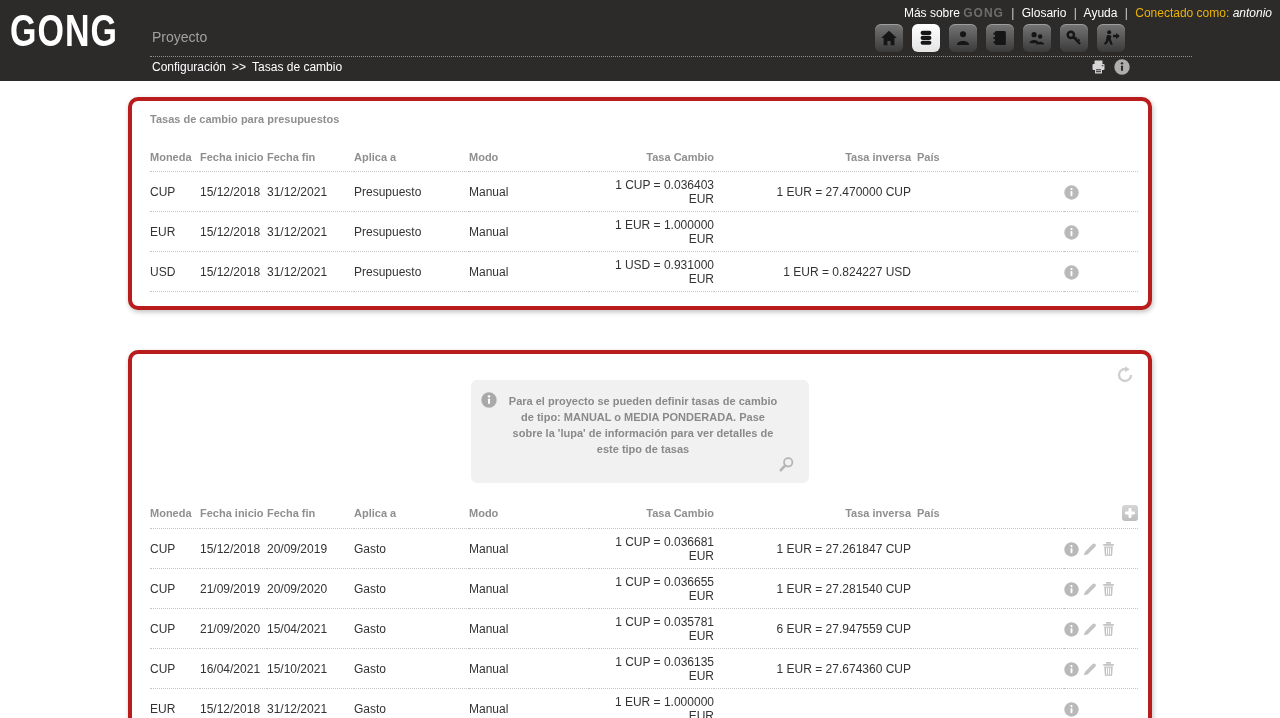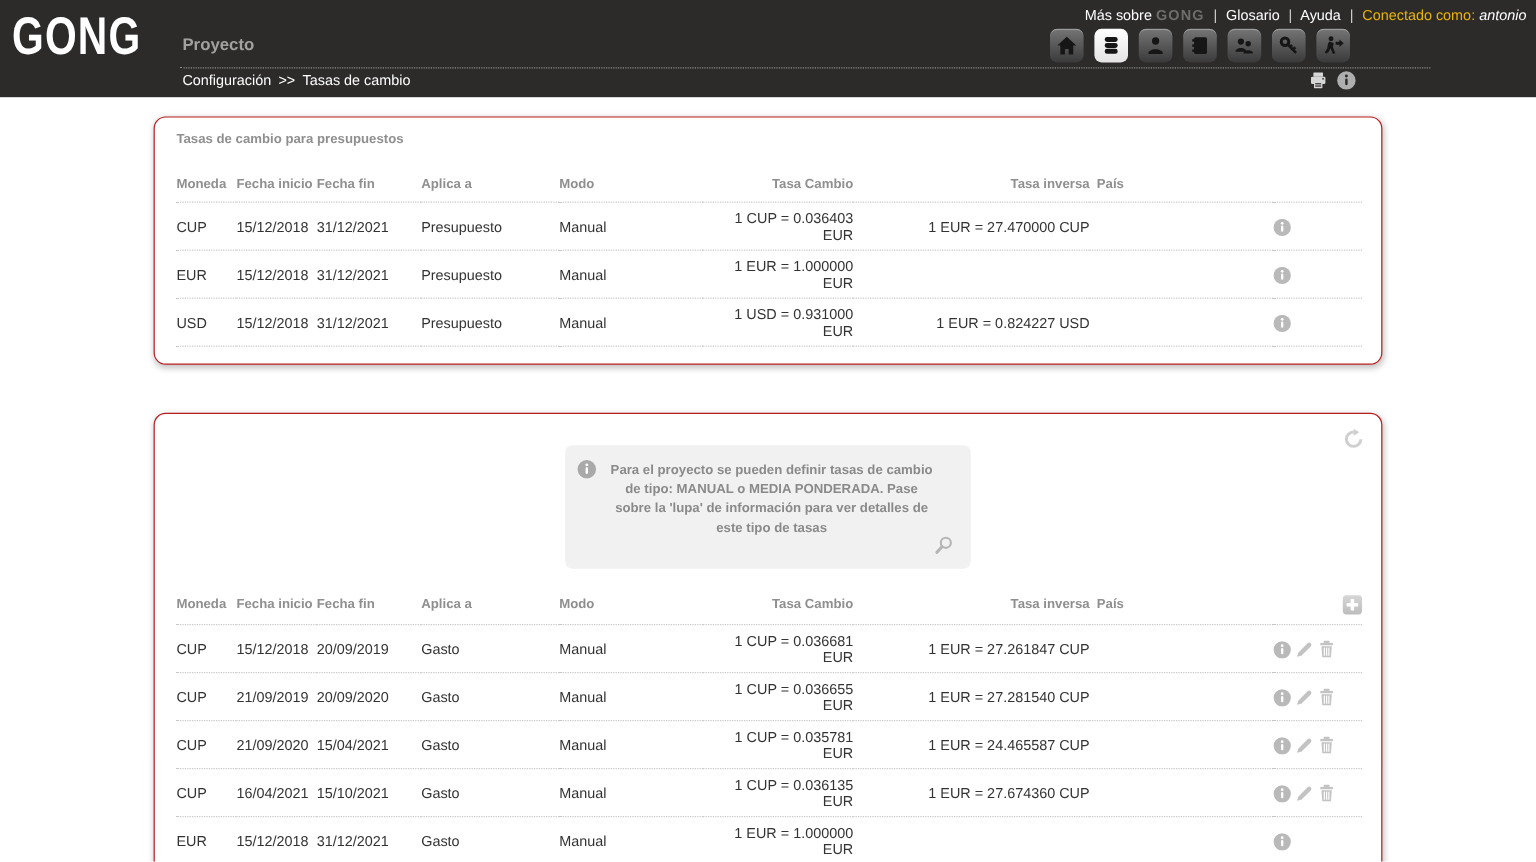--- a/index.html
+++ b/index.html
@@ -1,38 +1,38 @@
 <!DOCTYPE html>
 <html><head>
 <meta charset="utf-8">
 <style>
   * { margin:0; padding:0; box-sizing:border-box; }
   html,body { width:1280px; height:718px; background:#fff; font-family:"Liberation Sans",sans-serif; overflow:hidden; }
 
   
   .topbar { position:relative; height:81px; background:#2d2a2a; }
   .logo { position:absolute; left:10px; top:6px; font-size:34px; font-weight:bold; color:#fff; letter-spacing:1px; transform:scaleY(1.3); transform-origin:left top; }
-  .section-title { position:absolute; left:152px; top:29px; font-size:14px; font-weight:bold; color:#a3a0a0; }
+  .section-title { position:absolute; left:152px; top:29px; font-size:14px; font-weight:normal; color:#a3a0a0; }
   .top-links { position:absolute; top:6px; right:8px; font-size:12px; color:#fff; white-space:nowrap; }
   .top-links .sep { color:#cfcfcf; margin:0 4px; }
   .top-links .brand { color:#6f6c6c; font-weight:bold; letter-spacing:1px; }
   .top-links .muted { color:#eab308;text-align:center; }
   .top-links .user { color:#fff; font-style:italic; font-weight:normal; }
   .toolbar { position:absolute; top:24px; right:155px; display:flex; gap:9px; }
   .tb-btn { width:28px; height:28px; border-radius:6px; background:linear-gradient(#757575,#3a3a3a); box-shadow:inset 0 1px 0 rgba(255,255,255,.3); display:flex; align-items:center; justify-content:center; cursor:pointer; }
   .tb-btn.active { background:linear-gradient(#ffffff,#e4e4e4); }
   .hdr-dotline { position:absolute; top:56px; left:150px; right:88px; border-top:1px dotted #8f8f8f; }
   .breadcrumb { position:absolute; left:152px; top:60px; font-size:12px; font-weight:normal; color:#fff; }
   .breadcrumb .bc-sep { margin:0 6px; }
   .hdr-actions { position:absolute; right:150px; top:59px; display:flex; gap:7px; align-items:center; }
   .hdr-actions span { display:inline-flex; cursor:pointer; }
 
   
   main { padding-top:16px; }
-  .panel { position:relative; width:1024px; margin-left:128px; background:#fff; border:1px solid #b91c1c; border-radius:10px; box-shadow:1px 2px 5px rgba(0,0,0,.25); padding:12px 18px 14px; }
+  .panel { position:relative; width:1024px; margin-left:128px; background:#fff; border:4px solid #b91c1c; border-radius:10px; box-shadow:1px 2px 5px rgba(0,0,0,.25); padding:12px 18px 14px; }
   .panel + .panel { margin-top:40px; }
   .panel-title { font-size:11px; font-weight:bold; color:#8f8f8f; }
 
   table { border-collapse:collapse; table-layout:fixed; width:988px; margin-top:24px; }
   .panel-gastos table { margin-top:22px; }
   th { font-size:11px; font-weight:bold; color:#8f8f8f; text-align:left; vertical-align:top; padding:2px 0 7px; border-bottom:1px dotted #c6c6c6; line-height:13px;margin-top:16px; }
   td { font-size:12px; color:#333; padding:6px 0 5px; border-bottom:1px dotted #c6c6c6; line-height:14px; height:25px; vertical-align:middle; }
   .ta-r { text-align:right; }
   .pad-l { padding-left:6px; }
   .c-actions .act-icon { display:inline-flex; margin-right:3px; vertical-align:middle; cursor:pointer; }
@@ -375,21 +375,21 @@
                 </svg>
               </span></td>
   </tr>
           <tr>
     <td>CUP</td>
     <td>21/09/2020</td>
     <td>15/04/2021</td>
     <td>Gasto</td>
     <td>Manual</td>
     <td class="ta-r">1 CUP = 0.035781 EUR</td>
-    <td class="ta-r">1 EUR = 24.465587 CUP</td>
+    <td class="ta-r">6 EUR = 27.947559 CUP</td>
     <td class="pad-l"></td>
     <td class="c-actions"><span class="act-icon">
                 <svg width="15" height="15" viewBox="0 0 15 15">
                   <circle cx="7.5" cy="7.5" r="7.2" fill="#b9b9b9"></circle>
                   <circle cx="7.5" cy="4.1" r="1.15" fill="#fff"></circle>
                   <rect x="6.55" y="6" width="1.9" height="5.2" rx=".9" fill="#fff"></rect>
                 </svg>
               </span><span class="act-icon">
                 <svg width="16" height="16" viewBox="0 0 16 16">
                   <path fill="#c3c3c3" d="M1.8 14.2 L2.9 10.9 L10.6 3.1 A1.9 1.9 0 0 1 13.3 5.8 L5.5 13.5 Z"></path>

